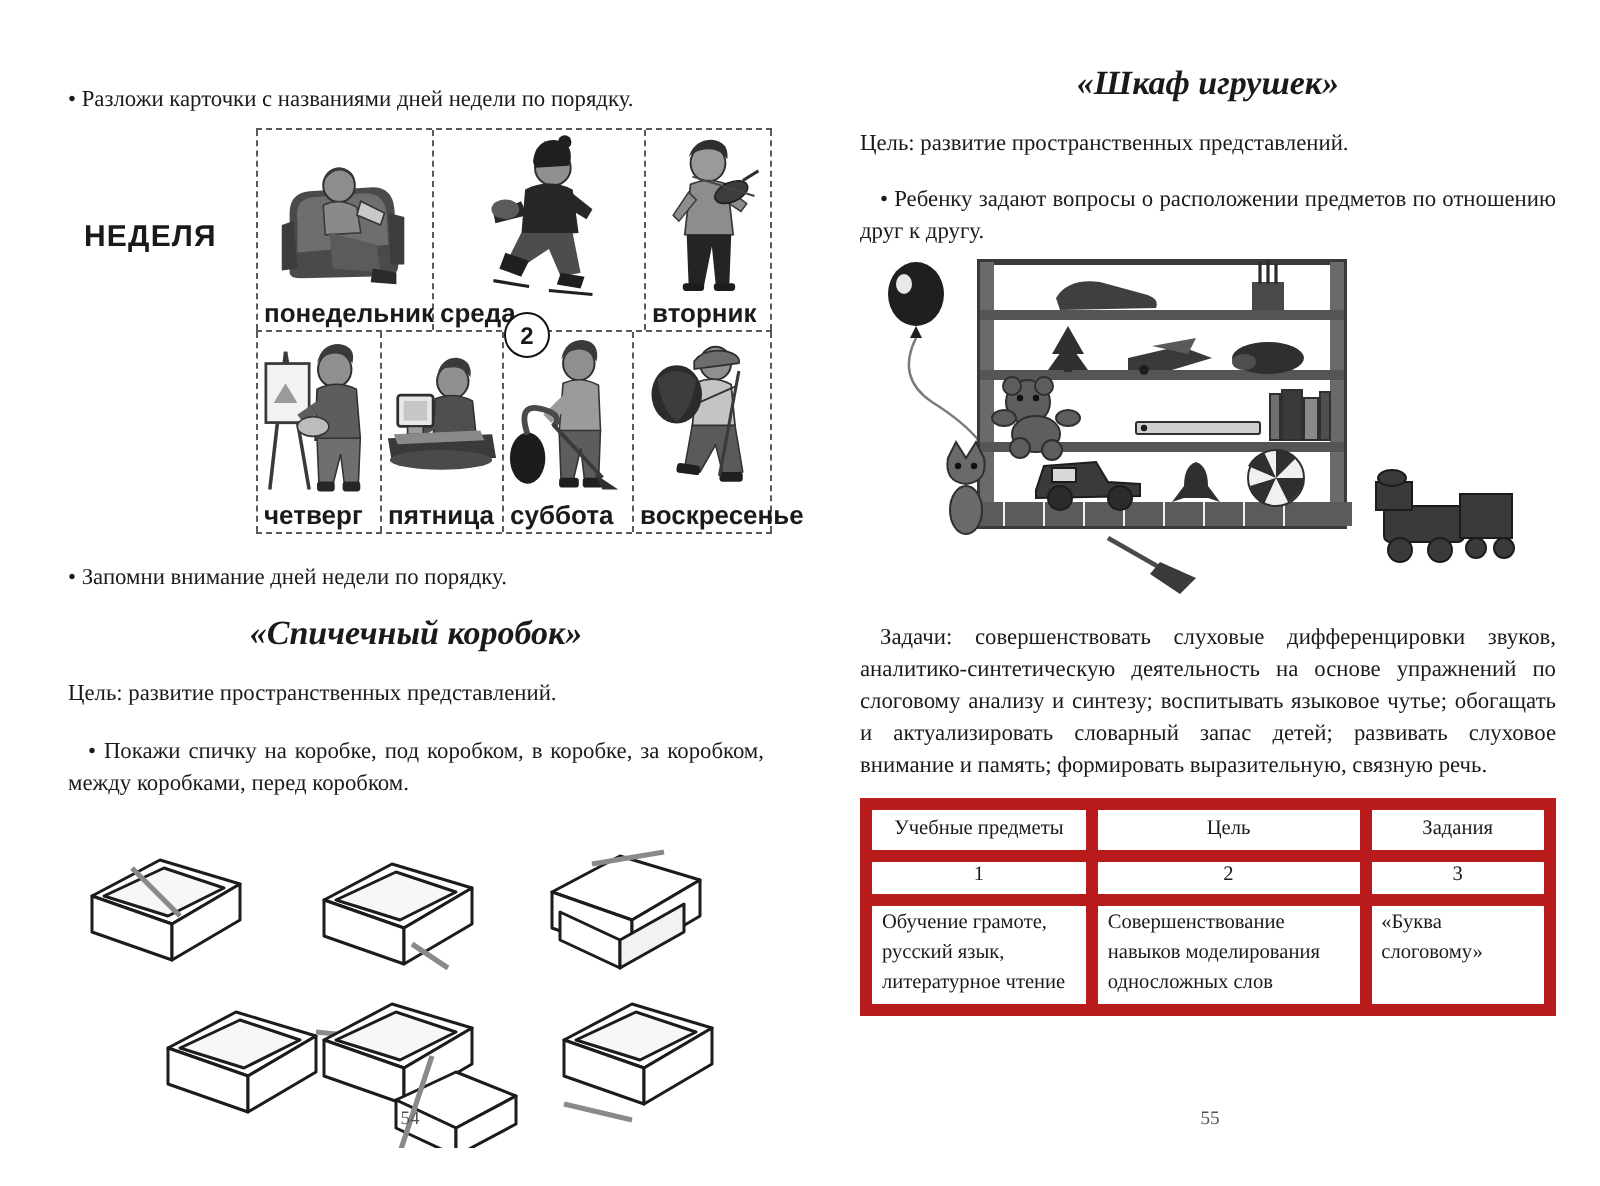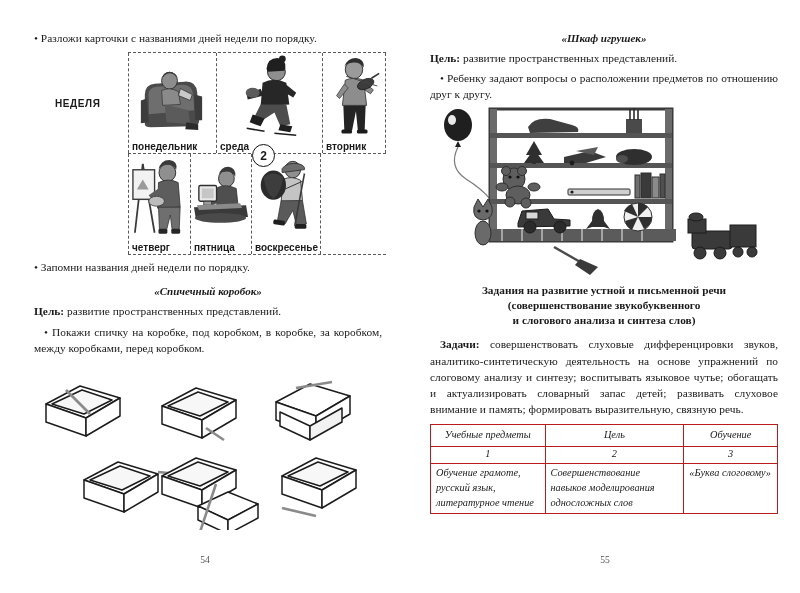--- a/index.html
+++ b/index.html
@@ -25,52 +25,52 @@
     height: 100%;
     box-sizing: border-box;
   }
   .page-left  { width: 410px; padding: 30px 28px 10px 34px; }
   .page-right { width: 390px; padding: 22px 22px 10px 20px; }
 
   .para {
     font-size: 11.4px;
     line-height: 1.42;
     text-align: justify;
-    margin: 0 0 4px 0;
+    margin: 12px 0 4px 0;
   }
   .para.indent { text-indent: 10px; }
-  .bold { font-weight: bold; }
+  .bold { font-weight: normal; }
   .title-q {
     font-style: italic;
     font-weight: bold;
-    font-size: 11px;
+    font-size: 17px;
     text-align: center;
     margin: 10px 0 6px 0;
   }
   .section-head {
     font-weight: bold;
     font-size: 11.3px;
     text-align: center;
     line-height: 1.35;
     margin: 6px 0 8px 0;
   }
 
   
   .week-block {
     position: relative;
     margin: 6px 0 2px 0;
     height: 205px;
   }
   .week-label {
     position: absolute;
-    left: 21px;
+    left: 8px;
     top: 46px;
     font-family: "Liberation Sans", sans-serif;
     font-weight: bold;
-    font-size: 10px;
+    font-size: 15px;
     letter-spacing: 0.6px;
   }
   .cards {
     position: absolute;
     left: 94px;
     top: 0;
     width: 258px;
   }
   .card-row {
     display: flex;
@@ -89,21 +89,21 @@
   }
   .card:last-child { border-right: 1px dashed #5a5a5a; }
   .card-art {
     position: absolute;
     left: 0; right: 0; top: 2px; bottom: 14px;
     display: block;
   }
   .card-label {
     font-family: "Liberation Sans", sans-serif;
     font-weight: bold;
-    font-size: 10px;
+    font-size: 13px;
     padding: 0 2px 1px 3px;
     align-self: flex-start;
     white-space: nowrap;
     position: relative;
     z-index: 3;
   }
   .badge2 {
     position: absolute;
     left: 218px;
     top: 92px;
@@ -128,26 +128,25 @@
 
   
   table.tbl {
     width: 100%;
     border-collapse: collapse;
     margin-top: 7px;
     font-size: 10.3px;
     line-height: 1.45;
   }
   table.tbl th, table.tbl td {
-    border: 1px solid #b91c1c;
+    border: 6px solid #b91c1c;
     padding: 2px 5px;
     vertical-align: top;
     font-weight: normal;
     text-align: left;
-    font-style: italic;
   }
   table.tbl th { text-align: center; padding: 3px 4px; }
   table.tbl td.num { text-align: center; padding: 0px 4px 1px; }
   .col1 { width: 33%; }
   .col2 { width: 40%; }
   .col3 { width: 27%; }
 
   .folio {
     position: absolute;
     bottom: 28px;
@@ -257,20 +256,36 @@
               <rect x="8" y="30" width="18" height="16" rx="1.5" fill="#e8e8e8" stroke="#2f2f2f" stroke-width="1.4"></rect>
               <rect x="11" y="33" width="12" height="10" fill="#c6c6c6"></rect>
               <rect x="13" y="46" width="8" height="4" fill="#9c9c9c" stroke="#2f2f2f" stroke-width="0.8"></rect>
               <path d="M3 52 L56 50 L58 62 L5 64 Z" fill="#3a3a3a"></path>
               <path d="M6 50 L50 48 L52 53 L8 55 Z" fill="#8a8a8a"></path>
               <ellipse cx="30" cy="63" rx="26" ry="5" fill="#4a4a4a"></ellipse>
             </svg>
             <span class="card-label">пятница</span>
           </div>
 
+          <div class="card" style="width:65px">
+            <svg class="card-art" viewBox="0 0 65 84">
+              <ellipse cx="38" cy="14" rx="8" ry="8.5" fill="#8f8f8f" stroke="#2f2f2f" stroke-width="1"></ellipse>
+              <path d="M29 12 Q31 2 40 2 Q49 3 47 13 Q43 6 37 7 Q31 8 29 12 Z" fill="#3a3a3a"></path>
+              <path d="M30 24 Q39 20 48 25 L49 48 L28 49 Z" fill="#9b9b9b" stroke="#333" stroke-width="0.8"></path>
+              <path d="M30 30 L20 40 L24 44 L34 35 Z" fill="#9b9b9b"></path>
+              <path d="M28 48 L49 48 L48 74 L41 74 L39 57 L35 74 L29 74 Z" fill="#5d5d5d" stroke="#333" stroke-width="0.8"></path>
+              <rect x="28" y="72" width="10" height="5" rx="1.6" fill="#1f1f1f"></rect>
+              <rect x="40" y="72" width="10" height="5" rx="1.6" fill="#1f1f1f"></rect>
+              <ellipse cx="12" cy="62" rx="9" ry="13" fill="#1c1c1c"></ellipse>
+              <path d="M12 50 Q6 32 22 38 Q30 41 25 46" fill="none" stroke="#4a4a4a" stroke-width="3"></path>
+              <line x1="25" y1="45" x2="50" y2="72" stroke="#3a3a3a" stroke-width="2"></line>
+              <path d="M46 70 L58 78 L50 78 Z" fill="#2f2f2f"></path>
+            </svg>
+            <span class="card-label">суббота</span>
+          </div>
 
           <div class="card" style="width:70px">
             <svg class="card-art" viewBox="0 0 70 84">
               <ellipse cx="42" cy="14" rx="8" ry="8.5" fill="#8f8f8f" stroke="#2f2f2f" stroke-width="1"></ellipse>
               <path d="M31 13 Q36 6 48 8 Q55 10 54 14 L31 17 Z" fill="#6d6d6d" stroke="#2f2f2f" stroke-width="0.9"></path>
               <path d="M32 24 Q41 20 50 25 L52 46 L30 47 Z" fill="#c4c4c4" stroke="#333" stroke-width="0.9"></path>
               <ellipse cx="22" cy="30" rx="13" ry="15" fill="#2b2b2b"></ellipse>
               <path d="M12 22 Q22 14 32 22 Q30 38 22 44 Q14 38 12 22 Z" fill="#3d3d3d"></path>
               <path d="M30 46 L52 46 L56 70 L46 72 L42 56 L34 70 L26 68 Z" fill="#5a5a5a" stroke="#333" stroke-width="0.8"></path>
               <rect x="22" y="66" width="12" height="5" rx="1.6" transform="rotate(8 28 68)" fill="#1f1f1f"></rect>
@@ -279,21 +294,21 @@
               <path d="M34 34 L52 26" stroke="#333" stroke-width="1"></path>
             </svg>
             <span class="card-label">воскресенье</span>
           </div>
         </div>
       </div>
 
       <div class="badge2">2</div>
     </div>
 
-    <p class="para">• Запомни названия дней недели по порядку.</p>
+    <p class="para">• Запомни внимание дней недели по порядку.</p>
 
     <div class="title-q">«Спичечный коробок»</div>
 
     <p class="para">
       <span class="bold">Цель:</span><span> развитие пространственных представлений.</span>
     </p>
 
     <p class="para indent">• Покажи спичку на коробке, под коробком, в коробке, за коробком, между коробками, перед коробком.</p>
 
     <div class="boxfig">
@@ -466,36 +481,31 @@
           <rect x="300" y="118" width="26" height="22"></rect>
           <ellipse cx="266" cy="110" rx="7" ry="4"></ellipse>
           <circle cx="270" cy="146" r="6"></circle>
             <circle cx="290" cy="146" r="6"></circle>
           <circle cx="308" cy="145" r="5"></circle>
             <circle cx="322" cy="145" r="5"></circle>
         </g>
       </svg>
     </div>
 
-    <div class="section-head">
-      <div>Задания на развитие устной и письменной речи</div>
-      <div>(совершенствование звукобуквенного</div>
-      <div>и слогового анализа и синтеза слов)</div>
-    </div>
 
     <p class="para indent">
       <span class="bold">Задачи:</span><span> совершенствовать слуховые дифференцировки звуков, аналитико-синтетическую деятельность на основе упражнений по слоговому анализу и синтезу; воспитывать языковое чутье; обогащать и актуализировать словарный запас детей; развивать слуховое внимание и память; формировать выразительную, связную речь.</span>
     </p>
 
     <table class="tbl">
       <thead>
         <tr>
           <th class="col1">Учебные предметы</th>
           <th class="col2">Цель</th>
-          <th class="col3">Обучение</th>
+          <th class="col3">Задания</th>
         </tr>
         <tr>
           <td class="num">1</td>
           <td class="num">2</td>
           <td class="num">3</td>
         </tr>
       </thead>
       <tbody>
         <tr>
           <td>Обучение грамоте, русский язык, литературное чтение</td>

